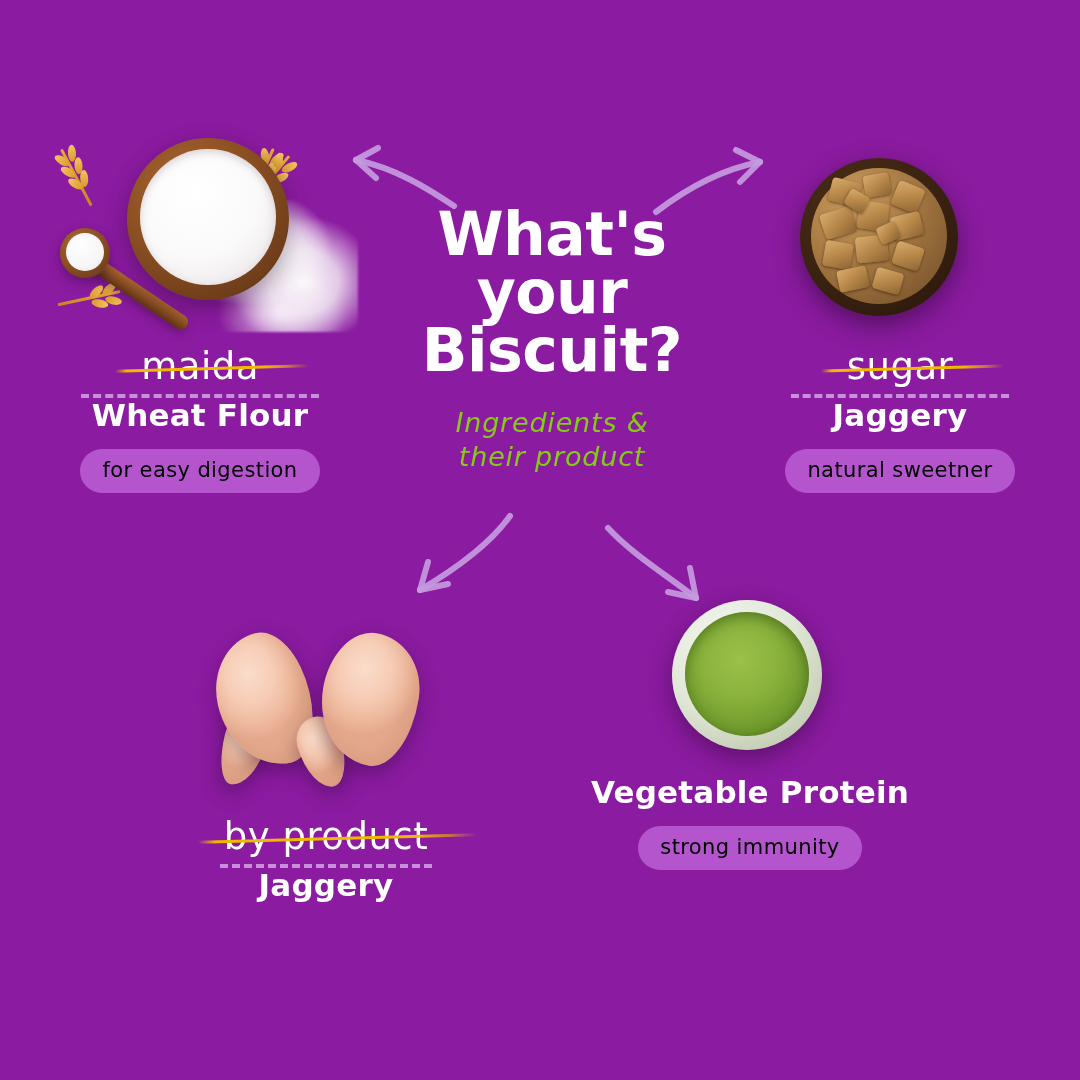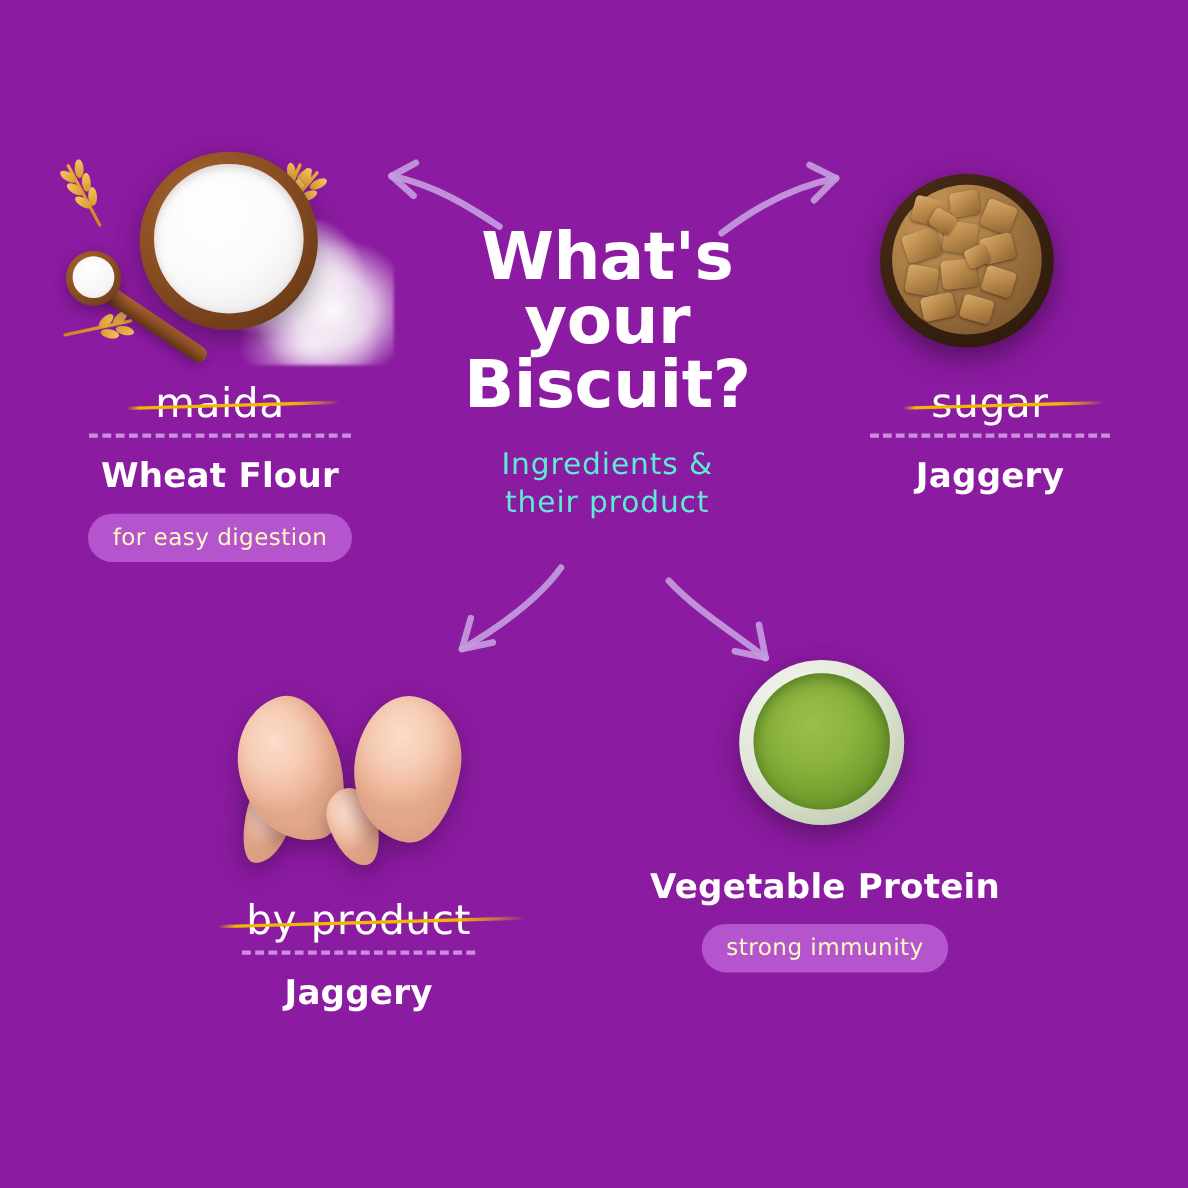--- a/index.html
+++ b/index.html
@@ -32,25 +32,26 @@
   .title {
     color: #ffffff;
     font-family: "DejaVu Sans", sans-serif;
     font-weight: bold;
     font-size: 60px;
     line-height: 0.97;
     letter-spacing: -0.5px;
   }
   .subtitle {
     margin-top: 26px;
-    color: #5eead4;
+    color: #84cc16;
     font-family: "DejaVu Sans", sans-serif;
     font-size: 27px;
     line-height: 1.28;
     letter-spacing: 0.8px;
+    font-style: italic;
   }
 
   
   .card {
     position: absolute;
     text-align: center;
   }
   .strike-wrap {
     position: relative;
     display: inline-block;
@@ -83,29 +84,28 @@
     height: 0;
     border-top: 4px dashed #c98fdb;
     margin: 9px auto 0 auto;
   }
   .name {
     color: #ffffff;
     font-family: "DejaVu Sans", sans-serif;
     font-weight: bold;
     font-size: 31px;
     letter-spacing: 0.2px;
-    margin-top: 18px;
     line-height: 1.1;
     white-space: nowrap;
   }
   .pill {
     display: inline-block;
     margin-top: 17px;
     background: #b455cd;
-    color: #fef9c3;
+    color: #000000;
     font-family: "DejaVu Sans", sans-serif;
     font-size: 21px;
     letter-spacing: 0.4px;
     padding: 9px 22px 11px 22px;
     border-radius: 24px;
     white-space: nowrap;
   }
 
   
   #card-wheat   { left: 45px;  top: 348px; width: 310px; }
@@ -397,29 +397,30 @@
     <div class="pill">for easy digestion</div>
   </div>
 
   <div class="card" id="card-jaggery">
     <div class="strike-wrap">
       <span class="strike-word">sugar</span>
       <span class="strike-line"></span>
     </div>
     <div class="divider"></div>
     <div class="name">Jaggery</div>
+    <div class="pill">natural sweetner</div>
   </div>
 
   <div class="card" id="card-chicken">
     <div class="strike-wrap">
       <span class="strike-word">by product</span>
       <span class="strike-line"></span>
     </div>
     <div class="divider"></div>
     <div class="name">Jaggery</div>
   </div>
 
   <div class="card" id="card-vegprotein">
-    <div class="name" style="margin-top:14px;">Vegetable Protein</div>
+    <div class="name" style="margin-top:0;">Vegetable Protein</div>
     <div class="pill">strong immunity</div>
   </div>
 
 </div>
 
 </body></html>

